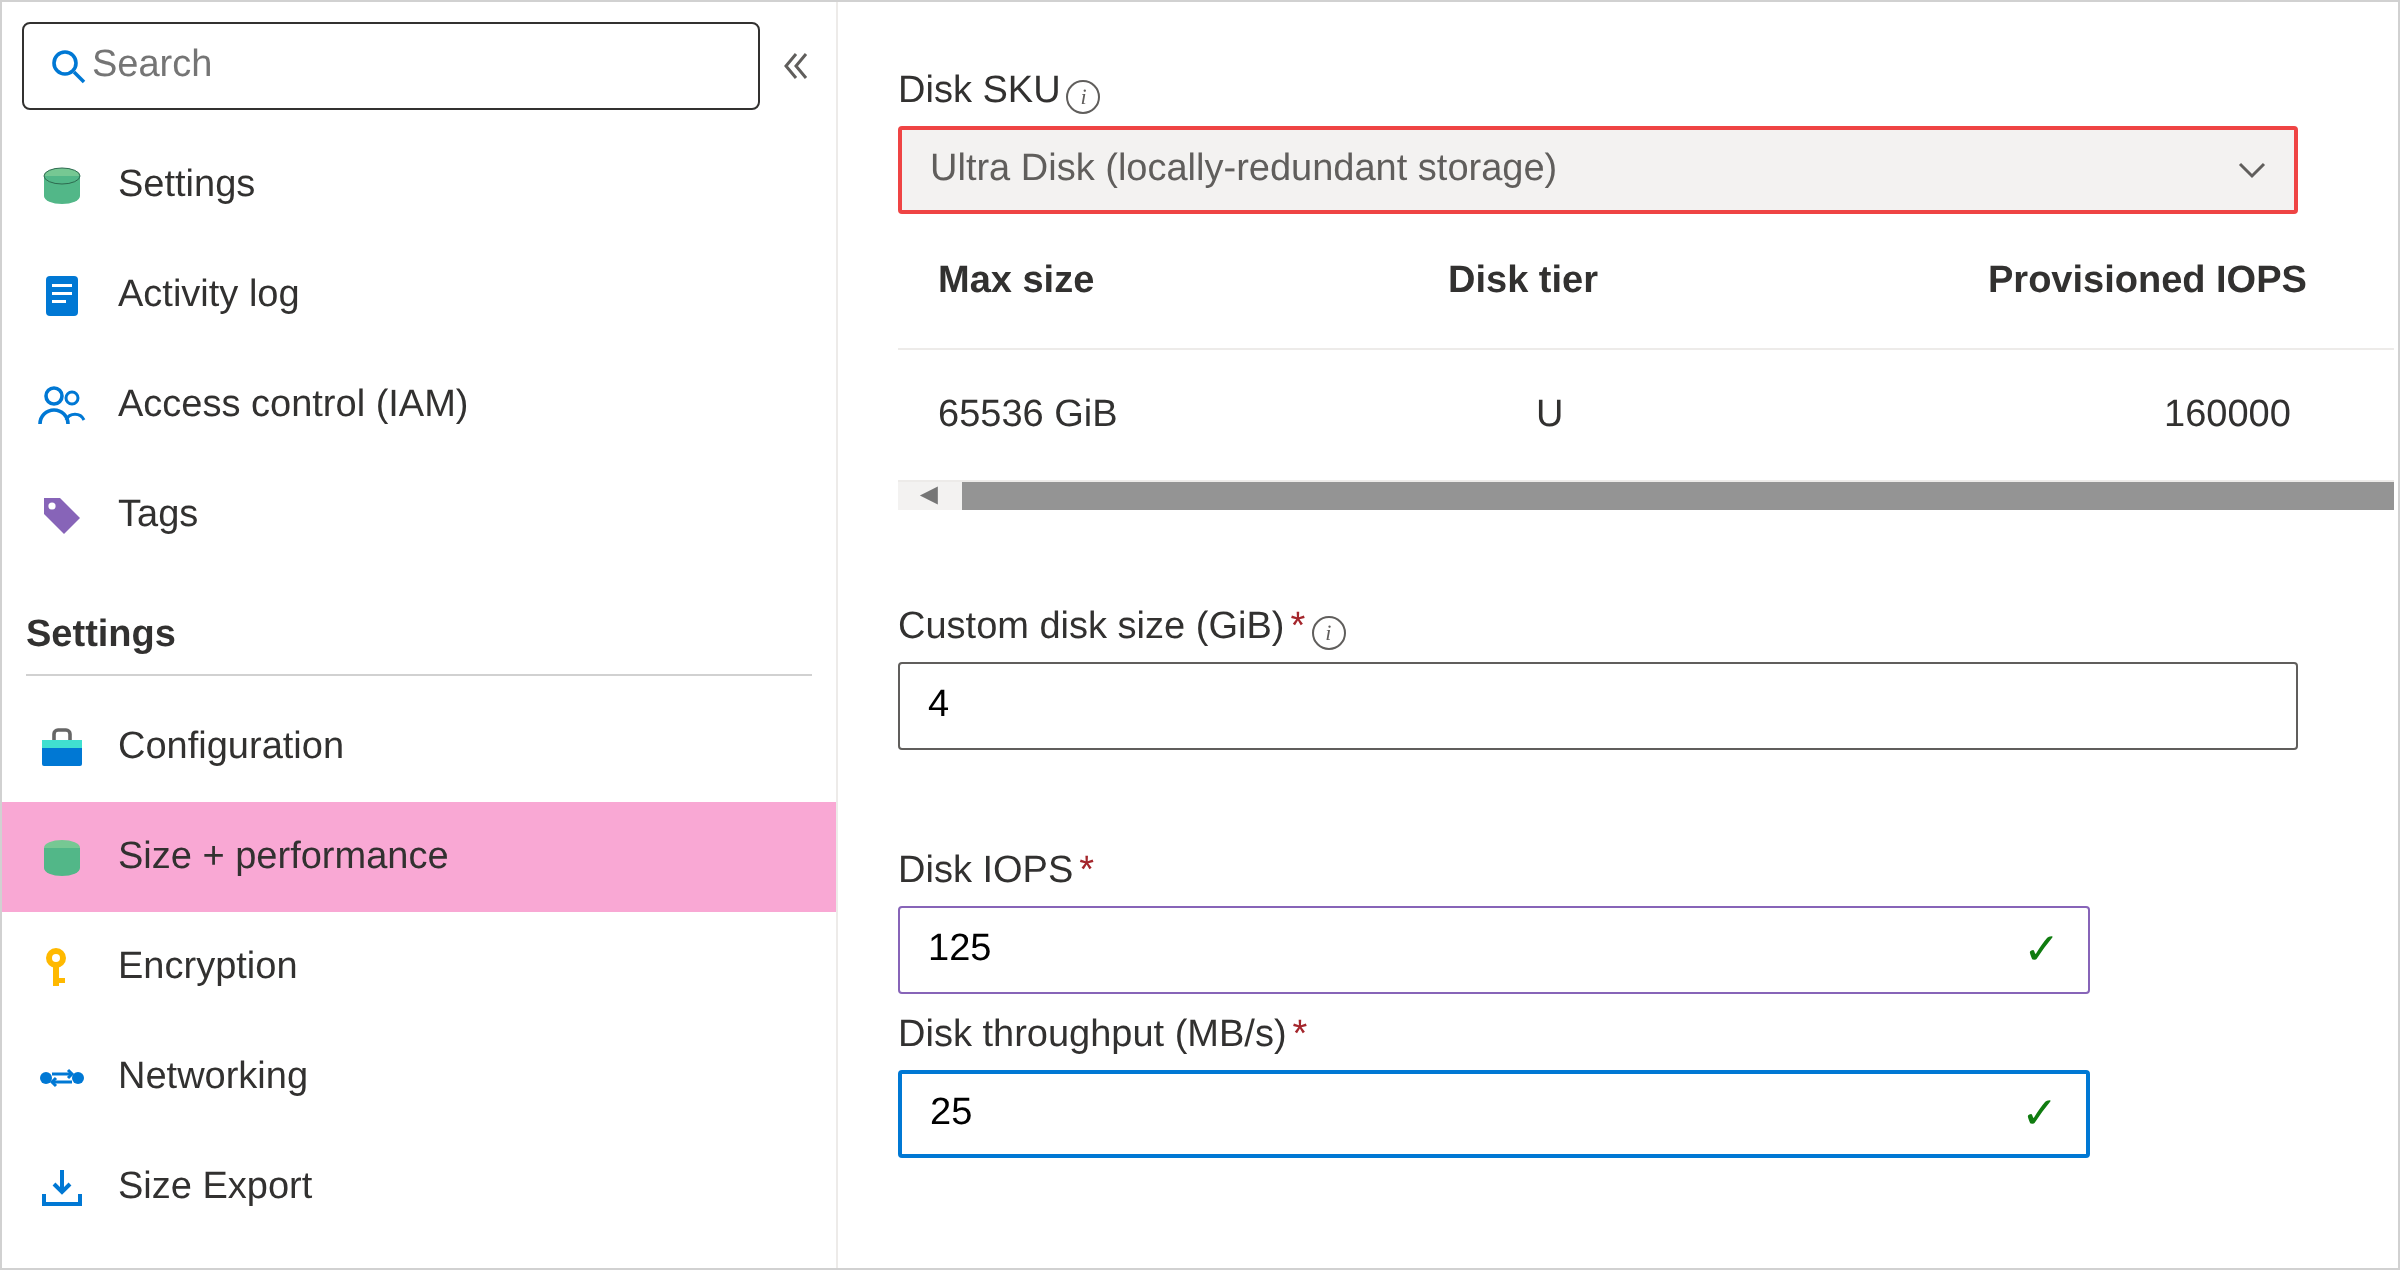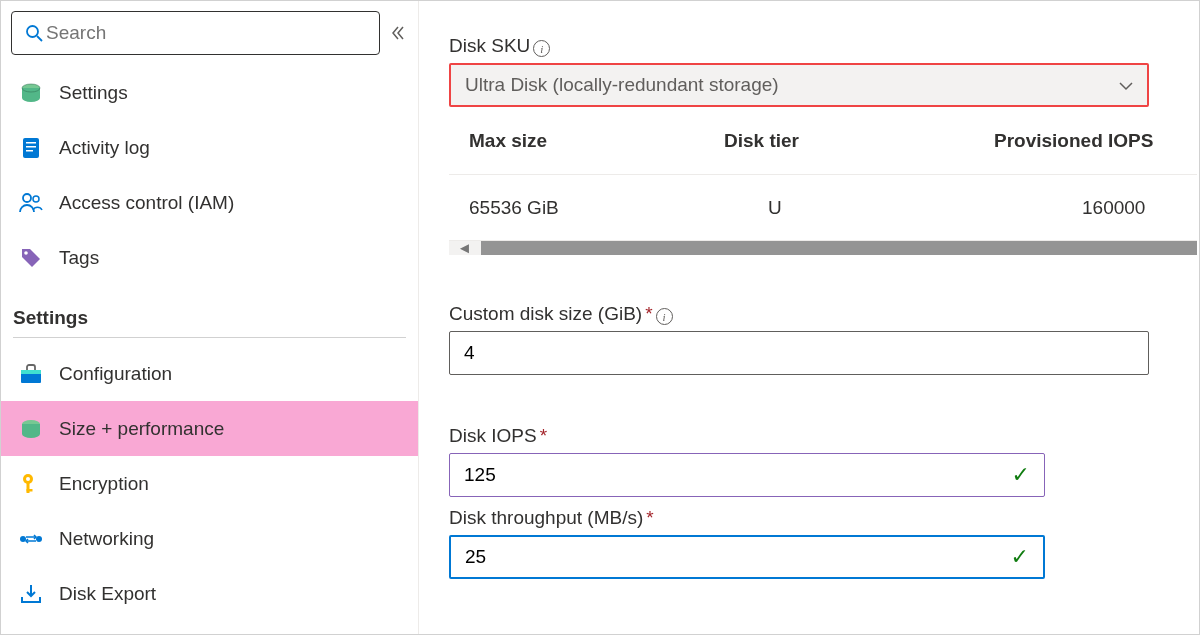--- a/index.html
+++ b/index.html
@@ -152,21 +152,21 @@
       <span>Networking</span>
     </div>
 
     <div class="nav-item">
       <span class="nav-icon">
         <svg width="22" height="20" viewBox="0 0 22 20">
             <path d="M2 13 v5 h18 v-5" fill="none" stroke="#0078d4" stroke-width="2"></path>
             <path d="M11 1 v11 M7 8 l4 4 l4-4" fill="none" stroke="#0078d4" stroke-width="2"></path>
           </svg>
       </span>
-      <span>Disk Export</span>
+      <span>Size Export</span>
     </div>
   </div>
 
   <div class="main">
     <div class="field-label">
       <span>Disk SKU</span>
       <span class="info-icon">i</span>
     </div>
     <div class="dropdown">
       <span>Ultra Disk (locally-redundant storage)</span>

